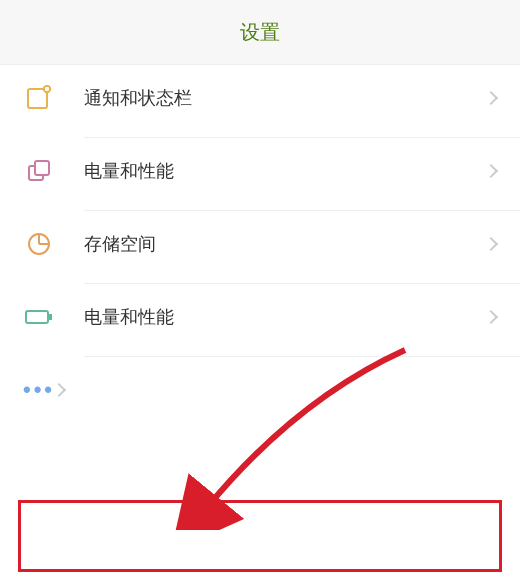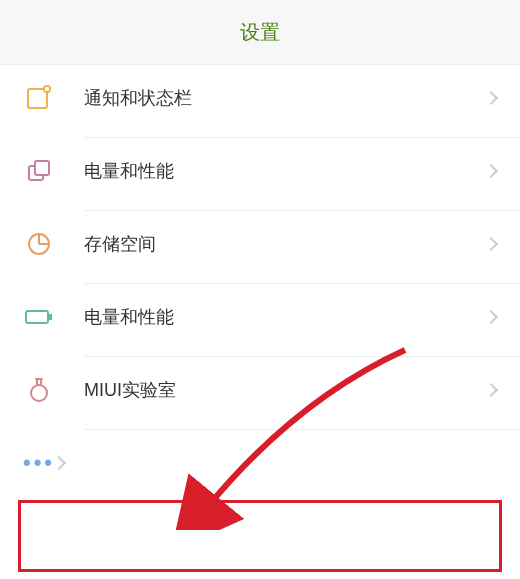--- a/index.html
+++ b/index.html
@@ -145,31 +145,20 @@
       <svg class="icon" width="30" height="26" viewBox="0 0 30 26" fill="none">
         <rect x="2" y="7" width="22" height="12" rx="2" stroke="#5fb99b" stroke-width="2"></rect>
         <rect x="25" y="10" width="3" height="6" fill="#5fb99b"></rect>
       </svg>
     </span>
     <span class="label">电量和性能</span>
     <span class="chevron"></span>
     <span class="sep"></span>
   </div>
 
-  <div class="row">
-    <span class="iconwrap">
-      <svg class="icon" width="26" height="28" viewBox="0 0 26 28" fill="none">
-        <path d="M10 3 h6 M11 3 v5 M15 3 v5" stroke="#d68787" stroke-width="2" stroke-linecap="round"></path>
-        <circle cx="13" cy="17" r="8" stroke="#d68787" stroke-width="2"></circle>
-      </svg>
-    </span>
-    <span class="label">MIUI实验室</span>
-    <span class="chevron"></span>
-    <span class="sep"></span>
-  </div>
 
   <div class="row">
     <span class="iconwrap">
       <span class="more-dots">•••</span>
     </span>
     <span class="chevron"></span>
 
   </div>
 
 </div>

